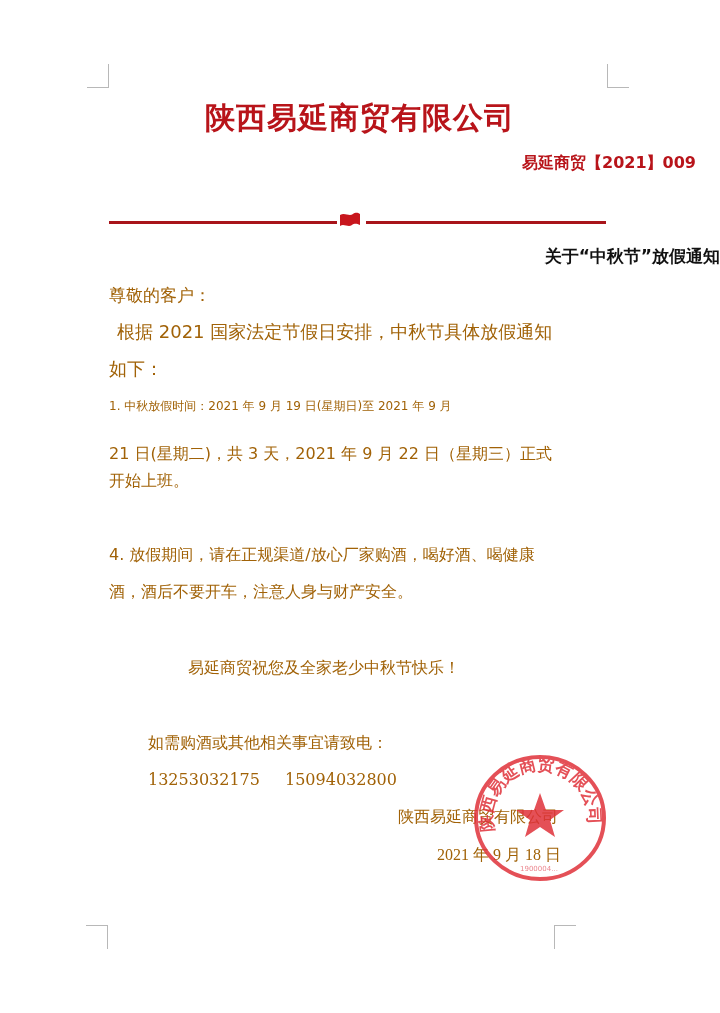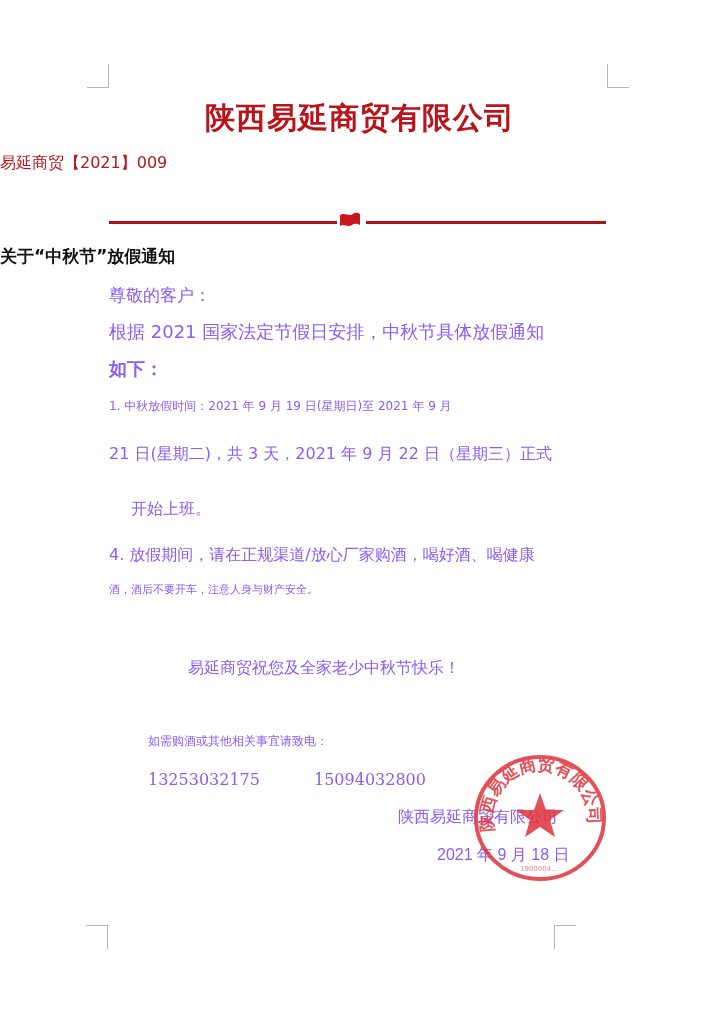--- a/index.html
+++ b/index.html
@@ -12,47 +12,47 @@
   .c-tl { left: 87px; top: 64px; border-right-width: 1px; border-bottom-width: 1px; }
   .c-tr { left: 607px; top: 64px; border-left-width: 1px; border-bottom-width: 1px; }
   .c-bl { left: 86px; top: 925px; border-right-width: 1px; border-top-width: 1px; }
   .c-br { left: 554px; top: 925px; border-left-width: 1px; border-top-width: 1px; }
 
   .title {
     left: 0; width: 720px; top: 98px; text-align: center;
     font-size: 30px; font-weight: bold; color: #b8141a; letter-spacing: 1px;
   }
   .docno {
-    left: 0; width: 696px; top: 153px; text-align: left;
-    font-size: 16px; font-weight: normal; color: #b8141a;
+    left: 0; width: 696px; top: 153px; text-align: right;
+    font-size: 16px; font-weight: bold; color: #b8141a;
   }
   .rule { height: 3px; background: #a8141a; top: 221px; }
   .rule-left { left: 109px; width: 228px; }
   .rule-right { left: 366px; width: 240px; }
   .flag { left: 339px; top: 212px; width: 22px; height: 16px; }
 
   .heading {
-    left: 0; width: 720px; top: 245px; text-align: left;
+    left: 0; width: 720px; top: 245px; text-align: right;
     font-size: 17px; font-weight: bold; color: #111;
   }
-  .p { left: 109px; font-size: 17px; color: #8b5cf6; white-space: nowrap; }
+  .p { left: 109px; font-size: 17px; color: #a16207; white-space: nowrap; }
   .salutation { top: 284px; }
-  .intro-1 { top: 320px; font-size: 18px; }
-  .intro-2 { top: 357px; font-size: 18px; font-weight: bold; }
+  .intro-1 { top: 320px; font-size: 18px; margin-left: 8px; }
+  .intro-2 { top: 357px; font-size: 18px; }
   .item1-1 { top: 398px; font-size: 12px; }
   .item1-2 { top: 444px; font-size: 16px; }
-  .item1-3 { top: 499px; font-size: 16px; margin-left: 22px; }
+  .item1-3 { top: 471px; font-size: 16px; }
   .item2-1 { top: 545px; font-size: 16px; }
-  .item2-2 { top: 582px; font-size: 11px; }
+  .item2-2 { top: 582px; font-size: 16px; }
   .greeting { left: 188px; top: 658px; font-size: 16px; text-align: right; }
-  .contact { left: 148px; top: 733px; font-size: 12px; }
+  .contact { left: 148px; top: 733px; font-size: 16px; }
   .phones { left: 148px; top: 770px; font-size: 16px; font-family: "DejaVu Serif", "Liberation Serif", serif; }
-  .phone2 { margin-left: 54px; }
+  .phone2 { margin-left: 25px; }
   .signer { left: 398px; top: 807px; font-size: 16px; }
-  .date { left: 437px; top: 845px; font-size: 16px; font-family: Liberation Sans, sans-serif; }
+  .date { left: 437px; top: 845px; font-size: 16px; font-family: Liberation Serif, serif; }
   .stamp { left: 472px; top: 753px; width: 136px; height: 130px; opacity: 0.85; }
 </style>
 </head>
 <body>
 
 <div class="corner c-tl"></div>
 <div class="corner c-tr"></div>
 <div class="corner c-bl"></div>
 <div class="corner c-br"></div>
 

